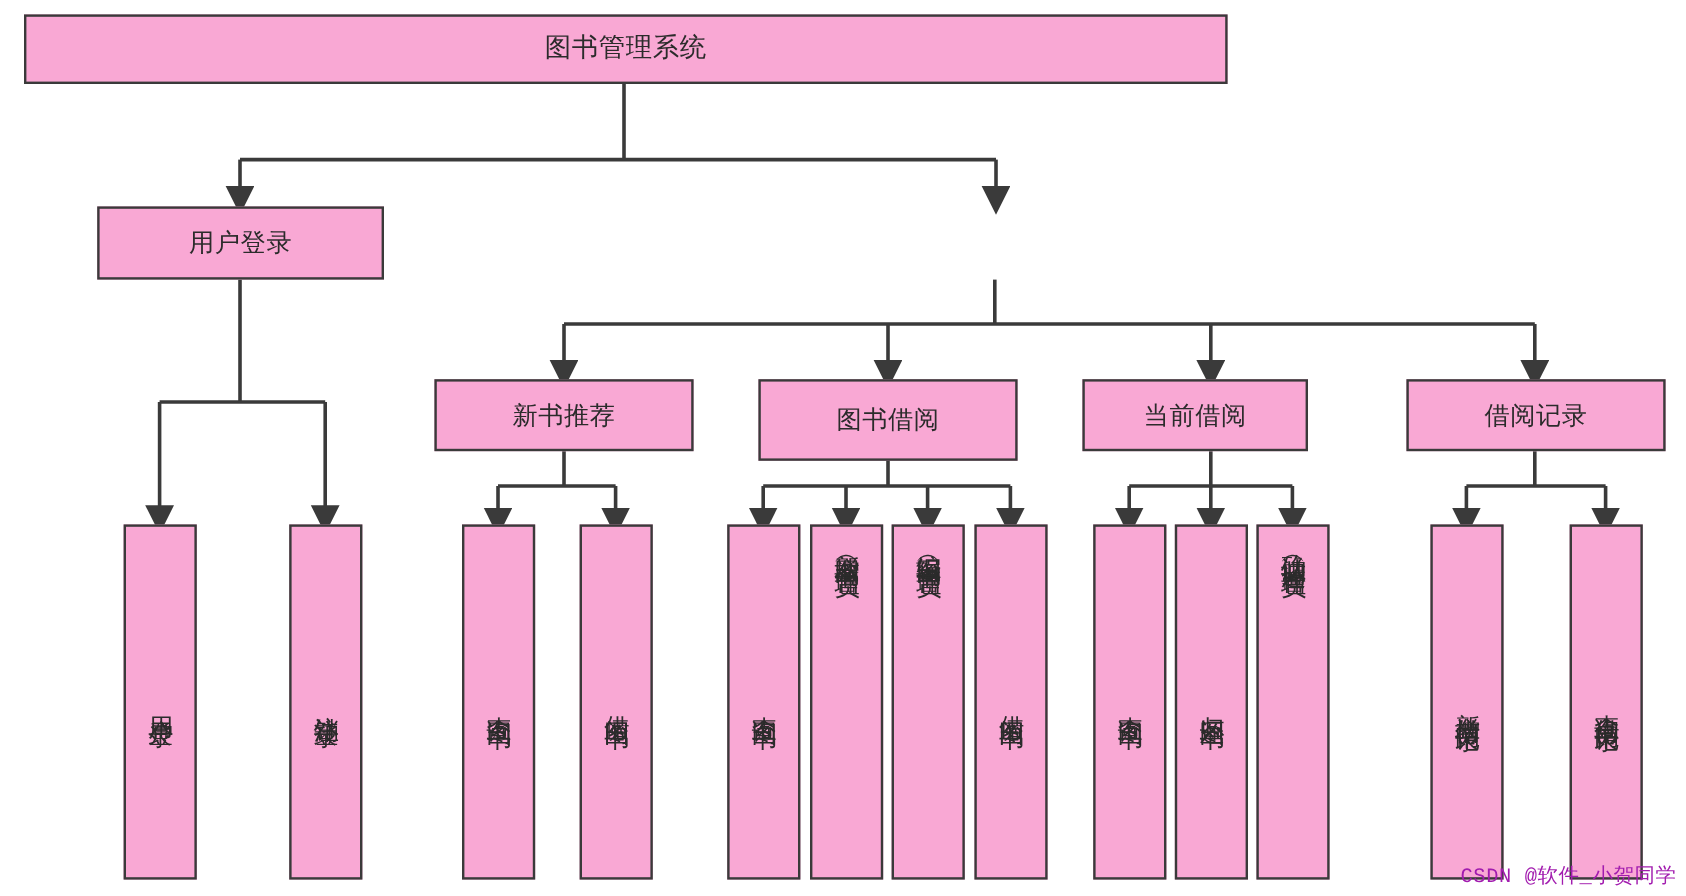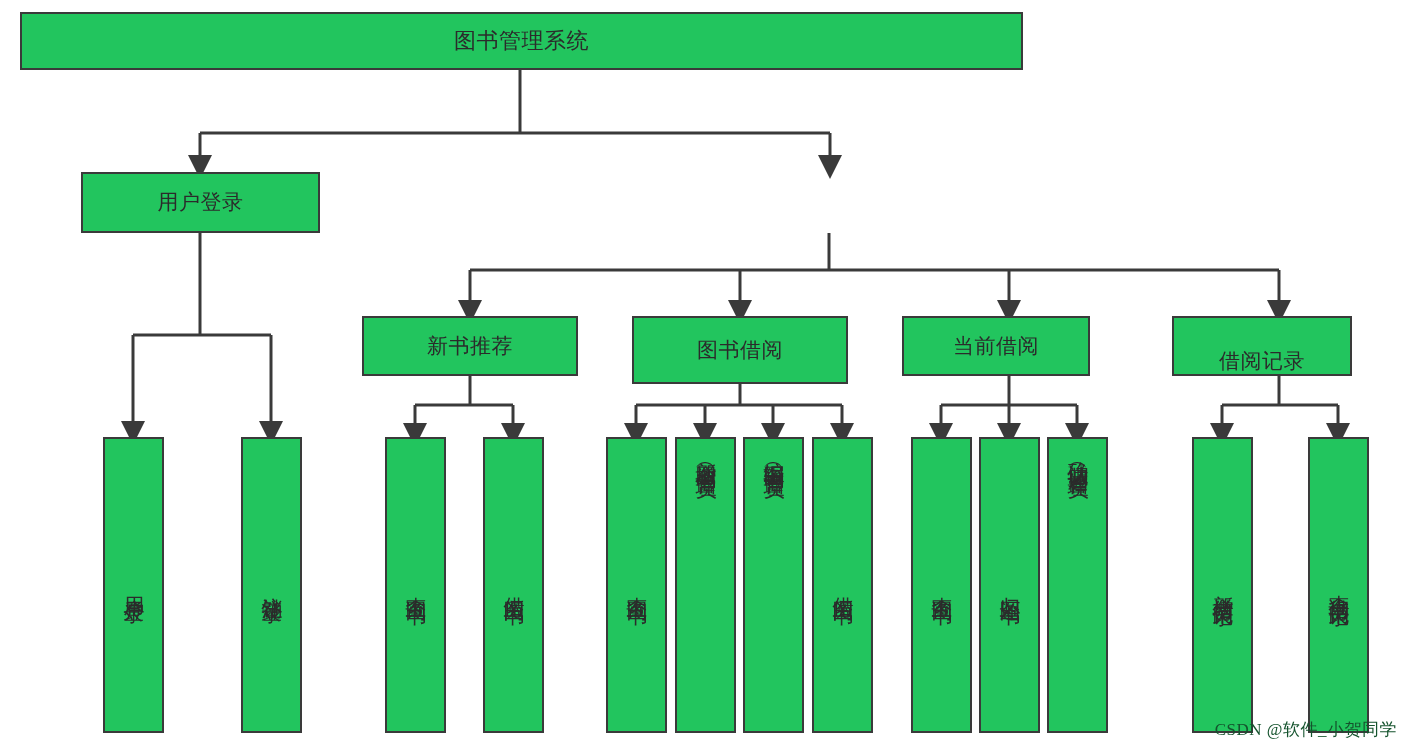--- a/index.html
+++ b/index.html
@@ -24,21 +24,21 @@
     position: absolute;
     left: 0;
     top: 0;
     width: 1405px;
     height: 747px;
     pointer-events: none;
   }
   .node {
     position: absolute;
     box-sizing: border-box;
-    background: #22c55e;
+    background: #f9a8d4;
     border: 2px solid #3a3a3a;
     display: flex;
     align-items: center;
     justify-content: center;
     color: #2b2b2b;
     z-index: 2;
   }
   .node .label {
     display: block;
     text-align: center;
@@ -71,25 +71,25 @@
   
   .node.vert.mid {
     align-items: center;
     padding-top: 0;
   }
   #watermark {
     position: absolute;
     right: 8px;
     bottom: 6px;
     font-size: 17px;
-    color: #14532d;
+    color: #a21caf;
     letter-spacing: 0.5px;
     z-index: 5;
     white-space: nowrap;
-    font-family: Liberation Serif, serif;
+    font-family: Liberation Mono, monospace;
   }
 </style>
 </head>
 <body>
 
 <div id="canvas">
 
   <svg id="connectors" viewBox="0 0 1405 747" xmlns="http://www.w3.org/2000/svg">
     <defs>
       <marker id="arrow" markerWidth="10" markerHeight="10" refX="1" refY="4" orient="auto" markerUnits="strokeWidth">
@@ -155,21 +155,21 @@
   </div>
 
   <div class="node horiz" style="left:632px; top:316px; width:216px; height:68px;">
     <span class="label">图书借阅</span>
   </div>
 
   <div class="node horiz" style="left:902px; top:316px; width:188px; height:60px;">
     <span class="label">当前借阅</span>
   </div>
 
-  <div class="node horiz" style="left:1172px; top:316px; width:180px; height:60px;align-items:flex-end;">
+  <div class="node horiz" style="left:1172px; top:316px; width:216px; height:60px;">
     <span class="label">借阅记录</span>
   </div>
 
   <div class="node vert mid" style="left:103px; top:437px; width:61px; height:296px;">
     <span class="label">用户登录</span>
   </div>
 
   <div class="node vert mid" style="left:241px; top:437px; width:61px; height:296px;">
     <span class="label">注销登录</span>
   </div>

